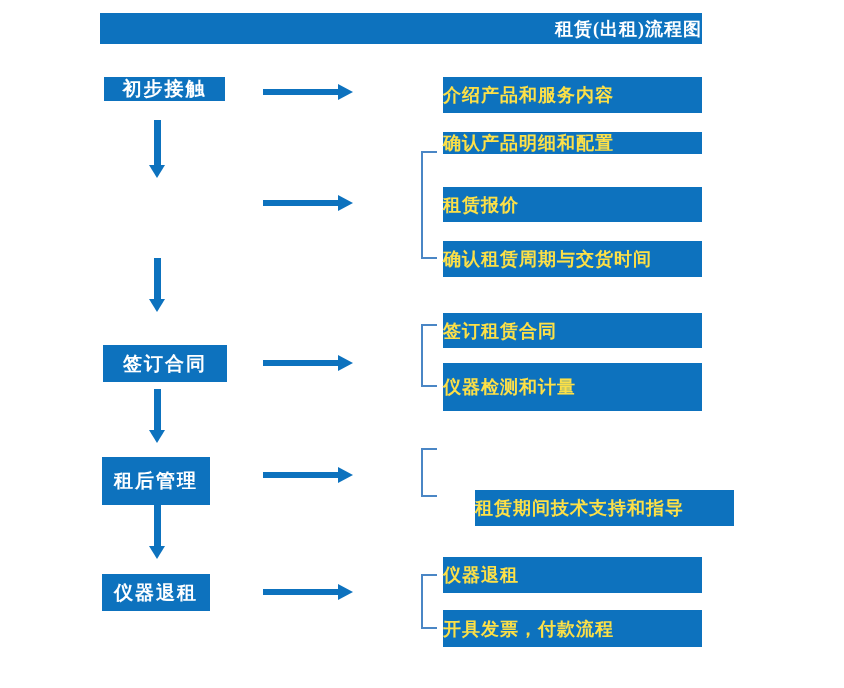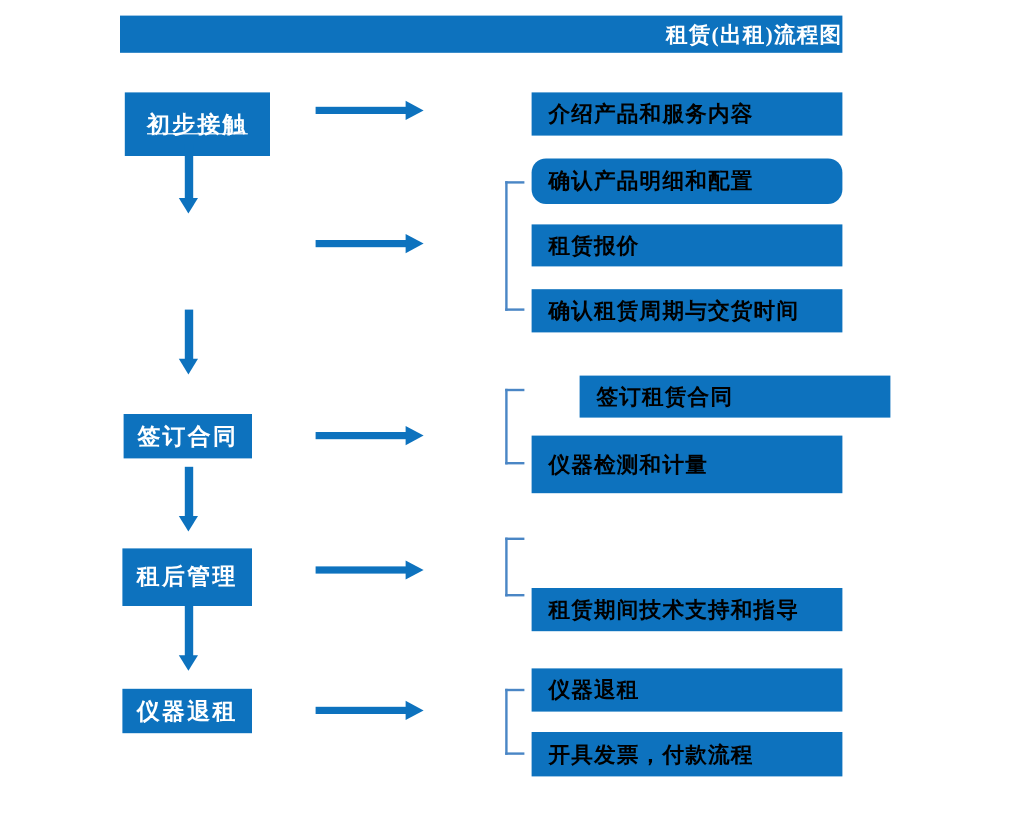--- a/index.html
+++ b/index.html
@@ -27,25 +27,24 @@
     color: #ffffff;
     font-size: 19px;
     font-weight: bold;
     display: flex; align-items: center; justify-content: center;
     letter-spacing: 2px;
   }
   .outbox {
     position: absolute;
     left: 443px; width: 259px;
     background: #0d72be;
-    color: #000000;
+    color: #fde047;
     font-size: 18px;
     font-weight: bold;
     display: flex; align-items: center;
-    padding-left: 14px;
     box-sizing: border-box;
     letter-spacing: 1px;
   }
   .arrow-right { position: absolute; left: 263px; width: 90px; height: 16px; }
   .arrow-right .shaft {
     position: absolute; left: 0; top: 5px; height: 6px; width: 76px;
     background: #0d72be;
   }
   .arrow-right .head {
     position: absolute; right: 0; top: 0;
@@ -77,22 +76,22 @@
 </style>
 </head>
 <body>
 
 <div class="canvas">
 
   <div class="title-bar">
     <span>租赁(出租)流程图</span>
   </div>
 
-  <div class="stage" style="left:104px; top:77px;  width:121px; height:53px;text-decoration:underline;">初步接触</div>
-  <div class="stage" style="left:103px; top:345px; width:107px; height:37px;text-align:right;">签订合同</div>
+  <div class="stage" style="left:104px; top:77px;  width:121px; height:24px;">初步接触</div>
+  <div class="stage" style="left:103px; top:345px; width:124px; height:37px;text-align:right;">签订合同</div>
   <div class="stage" style="left:102px; top:457px; width:108px; height:48px;">租后管理</div>
   <div class="stage" style="left:102px; top:574px; width:108px; height:37px;">仪器退租</div>
 
   <div class="arrow-down" style="top:120px; height:58px;">
       <div class="shaft"></div>
       <div class="head"></div>
     </div>
   <div class="arrow-down" style="top:258px; height:54px;">
       <div class="shaft"></div>
       <div class="head"></div>
@@ -126,22 +125,22 @@
       <div class="shaft"></div>
       <div class="head"></div>
     </div>
 
   <div class="bracket" style="top:151px; height:108px;"></div>
   <div class="bracket" style="top:324px; height:63px;"></div>
   <div class="bracket" style="top:448px; height:49px;"></div>
   <div class="bracket" style="top:574px; height:55px;"></div>
 
   <div class="outbox" style="top:77px;  height:36px;">介绍产品和服务内容</div>
-  <div class="outbox" style="top:132px; height:38px;border-radius:12px;">确认产品明细和配置</div>
+  <div class="outbox" style="top:132px; height:22px;">确认产品明细和配置</div>
   <div class="outbox" style="top:187px; height:35px;">租赁报价</div>
   <div class="outbox" style="top:241px; height:36px;">确认租赁周期与交货时间</div>
-  <div class="outbox" style="top:313px; height:35px;margin-left:40px;">签订租赁合同</div>
+  <div class="outbox" style="top:313px; height:35px;">签订租赁合同</div>
   <div class="outbox" style="top:363px; height:48px;">仪器检测和计量</div>
-  <div class="outbox" style="top:490px; height:36px;">租赁期间技术支持和指导</div>
+  <div class="outbox" style="top:490px; height:36px;margin-left:32px;">租赁期间技术支持和指导</div>
   <div class="outbox" style="top:557px; height:36px;">仪器退租</div>
   <div class="outbox" style="top:610px; height:37px;">开具发票，付款流程</div>
 
 </div>
 
 </body></html>

